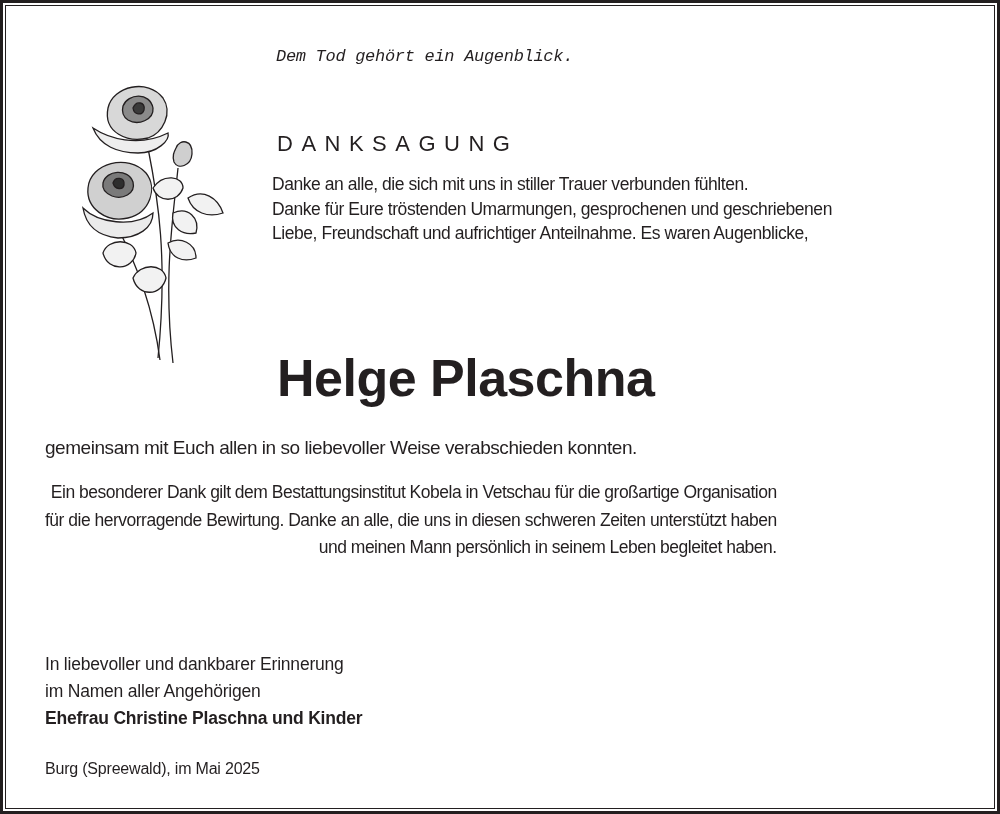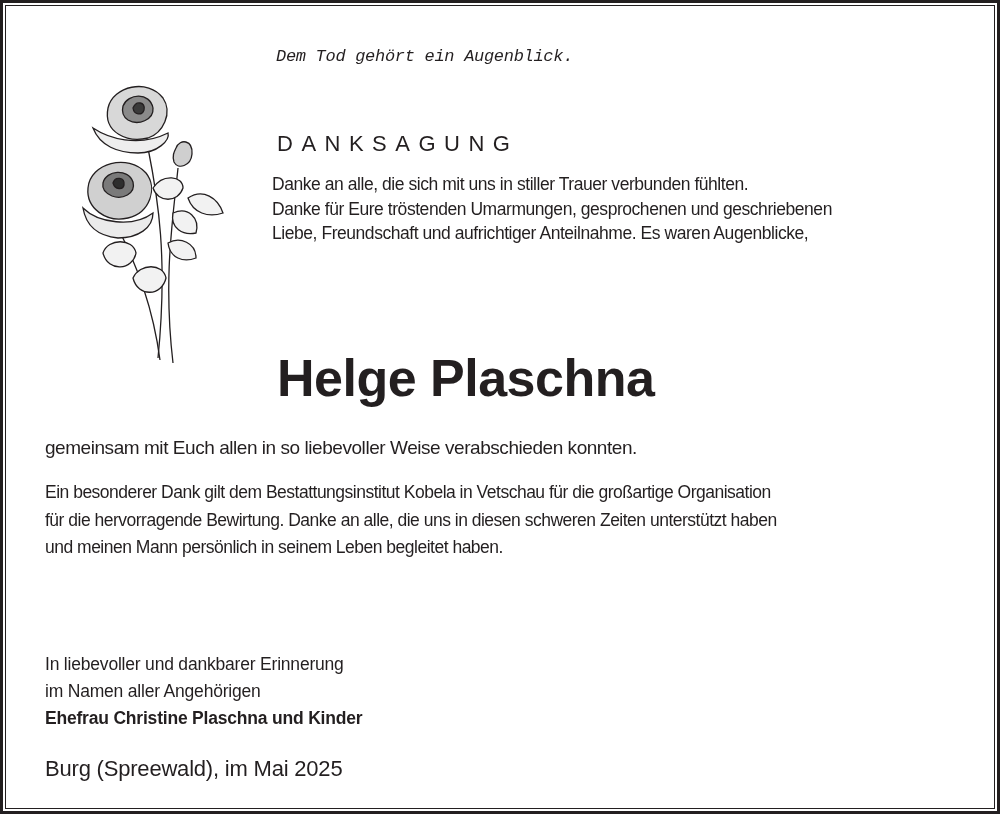--- a/index.html
+++ b/index.html
@@ -5,25 +5,25 @@
   html, body { margin: 0; padding: 0; background: #fff; }
   body { width: 1000px; height: 814px; position: relative; overflow: hidden; font-family: "Liberation Sans", "DejaVu Sans", sans-serif; color: #231f20; }
   .frame-outer { position: absolute; left: 0; top: 0; width: 1000px; height: 814px; box-sizing: border-box; border: 3px solid #231f20; }
   .frame-inner { position: absolute; left: 5px; top: 5px; width: 990px; height: 804px; box-sizing: border-box; border: 1.5px solid #231f20; }
   .motto { position: absolute; left: 276px; top: 44px; font-family: Liberation Mono, monospace; font-style: italic; font-size: 17px; line-height: 25px; letter-spacing: -0.3px; }
   .heading { position: absolute; left: 277px; top: 130px; font-size: 22px; font-weight: normal; letter-spacing: 8.5px; line-height: 28px; }
   .intro { position: absolute; left: 272px; top: 172px; font-size: 17.5px; line-height: 24.5px; letter-spacing: -0.45px; width: 700px; }
   .intro div { white-space: nowrap; }
   .name { position: absolute; left: 277px; top: 334px; font-size: 52px; font-weight: bold; line-height: 72px; letter-spacing: -0.5px; margin-top: 8px; }
   .p1 { position: absolute; left: 45px; top: 436px; font-size: 19px; line-height: 24.5px; letter-spacing: -0.45px; white-space: nowrap; }
-  .p2 { position: absolute; left: 45px; top: 479px; font-size: 17.5px; line-height: 27.5px; letter-spacing: -0.5px; }
+  .p2 { position: absolute; left: 45px; top: 479px; font-size: 17.5px; line-height: 27.5px; letter-spacing: -0.5px; text-align: right; }
   .p2 div { white-space: nowrap; }
   .sign { position: absolute; left: 45px; top: 651px; font-size: 17.5px; line-height: 27px; letter-spacing: -0.2px; }
   .sign .bold { font-weight: bold; }
-  .place { position: absolute; left: 45px; top: 757px; font-size: 22px; line-height: 24px; letter-spacing: -0.2px; }
+  .place { position: absolute; left: 45px; top: 757px; font-size: 16px; line-height: 24px; letter-spacing: -0.2px; }
   .rose { position: absolute; left: 78px; top: 78px; width: 150px; height: 290px; }
 </style>
 </head>
 <body>
 
 <div class="frame-outer"></div>
 <div class="frame-inner"></div>
 
 <div class="rose">
   <svg width="150" height="290" viewBox="0 0 150 290" fill="none" stroke="#231f20" stroke-width="1.3">

